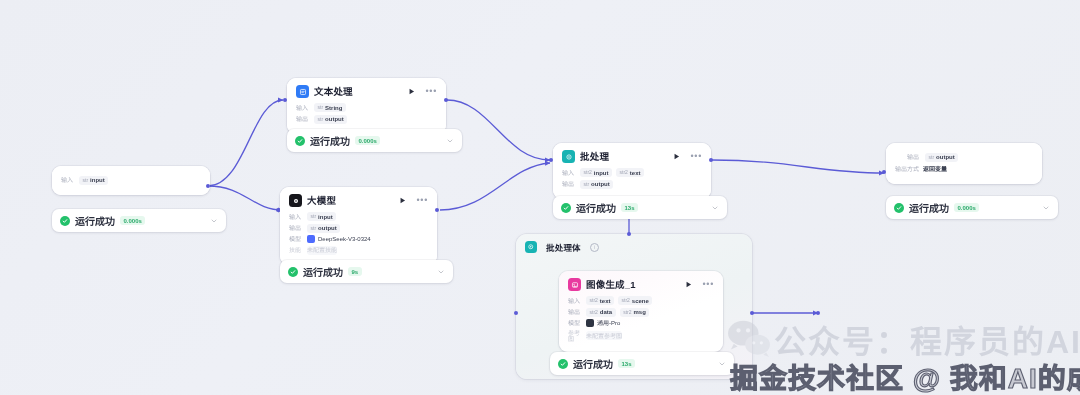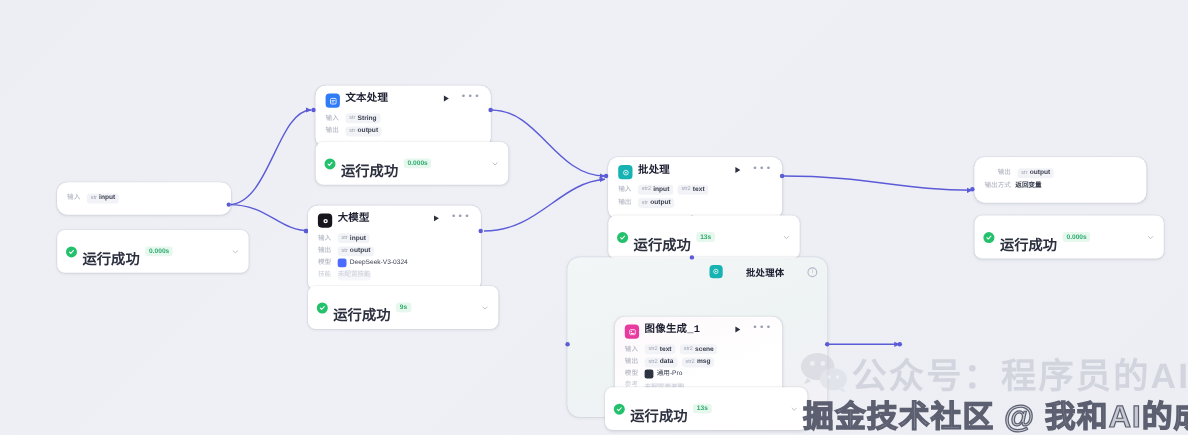--- a/index.html
+++ b/index.html
@@ -12,21 +12,21 @@
   #canvas{position:relative;width:1080px;height:395px;background:
       linear-gradient(135deg,#eceef4 0%,#eef0f6 40%,#eceef3 100%);overflow:hidden;}
 
   
   #edges{position:absolute;inset:0;width:1080px;height:395px;pointer-events:none;}
 
   
   .node{position:absolute;border-radius:9px;background:#fff;
         box-shadow:0 1px 3px rgba(20,20,50,.10),0 0 0 1px rgba(25,25,60,.045);}
   .node-body{border-radius:9px;background:#fff;padding:7px 9px 8px 9px;}
-  .node-head{display:flex;gap:5px;margin-bottom:5px;font-family:Liberation Mono, monospace;}
+  .node-head{display:flex;align-items:center;gap:5px;margin-bottom:5px;}
   .nicon{width:13px;height:13px;border-radius:3.5px;flex:0 0 auto;display:flex;
          align-items:center;justify-content:center;}
   .nicon svg{display:block;}
   .ntitle{font-size:9.5px;color:#1d2031;font-weight:700;letter-spacing:.2px;line-height:1;}
   .nsub{font-size:6px;color:#a6aab8;margin-left:3px;line-height:1;font-weight:400;}
   .nhead-sp{flex:1 1 auto;}
   .nplay{width:9px;height:9px;flex:0 0 auto;}
   .ndots{font-size:9px;color:#9aa0b0;letter-spacing:.7px;line-height:7px;
          margin-left:4px;flex:0 0 auto;}
 
@@ -42,31 +42,31 @@
   .mchip{display:inline-flex;align-items:center;gap:3px;font-size:6px;color:#3c4152;}
   .mlogo{width:8px;height:8px;border-radius:2px;display:inline-block;}
 
   
   .status{position:absolute;display:flex;align-items:center;background:#fff;
           border-radius:7px;padding:4px 8px;
           box-shadow:0 1px 3px rgba(20,20,50,.09),0 0 0 1px rgba(25,25,60,.04);}
   .st-ok{width:10px;height:10px;border-radius:50%;background:#23c16b;flex:0 0 auto;
          display:flex;align-items:center;justify-content:center;}
   .st-ok svg{display:block;}
-  .st-label{font-size:13px;color:#2b2f3e;margin-left:5px;font-weight:600;margin-top:12px;}
+  .st-label{font-size:10px;color:#2b2f3e;margin-left:5px;font-weight:600;}
   .st-time{font-size:6px;color:#2aa96a;background:#e6f8ee;border-radius:3px;
            padding:1.5px 3.5px;margin-left:5px;font-weight:600;}
   .st-sp{flex:1 1 auto;}
   .chev{width:8px;height:8px;opacity:.45;}
 
   
   #batch-container{position:absolute;border-radius:11px;
       background:linear-gradient(160deg,#f3f6f7 0%,#eef3f4 55%,#f4f1f7 100%);
       box-shadow:0 1px 4px rgba(20,20,50,.07),0 0 0 1px rgba(25,25,60,.05);}
-  .bc-head{display:flex;align-items:center;gap:21px;padding:7px 9px 0 9px;justify-content:flex-end;}
+  .bc-head{display:flex;align-items:center;gap:9px;padding:7px 9px 0 9px;}
   .bc-title{font-size:8.5px;color:#1d2031;font-weight:700;letter-spacing:.2px;}
   .info-i{width:7px;height:7px;border-radius:50%;border:.8px solid #b3b8c6;
           color:#b3b8c6;font-size:5px;display:flex;align-items:center;
           justify-content:center;line-height:1;font-style:normal;}
 
   
   .port{position:absolute;width:4px;height:4px;border-radius:50%;background:#5b5bd6;}
 
   
   .wm{position:absolute;white-space:nowrap;pointer-events:none;}
@@ -339,21 +339,21 @@
       </span>
       <span class="bc-title">批处理体</span>
       <i class="info-i">i</i>
     </div>
   </div>
   <div class="port" style="left:627px;top:232px;"></div>
   <div class="port" style="left:514px;top:311px;"></div>
   <div class="port" style="left:750px;top:311px;"></div>
   <div class="port" style="left:816px;top:311px;"></div>
 
-  <div class="node" id="n-imggen" style="left:559px;top:288px;width:152px;background:
+  <div class="node" id="n-imggen" style="left:559px;top:271px;width:164px;background:
        linear-gradient(160deg,#fdf7fb 0%,#ffffff 60%);">
     <div class="node-body" style="background:transparent;">
       <div class="node-head">
         <span class="nicon" style="background:#e8399f;">
           <svg width="8" height="8" viewBox="0 0 12 12">
               <rect x="2.2" y="2.6" width="7.6" height="6.8" rx="1.3" stroke="#fff" stroke-width="1.05" fill="none"></rect>
             <circle cx="4.5" cy="5" r=".85" fill="#fff"></circle>
             <path d="M3 8.6l2.1-2.2 1.6 1.5 1.3-1.1 1 1.8z" fill="#fff"></path>
             </svg>
         </span>

